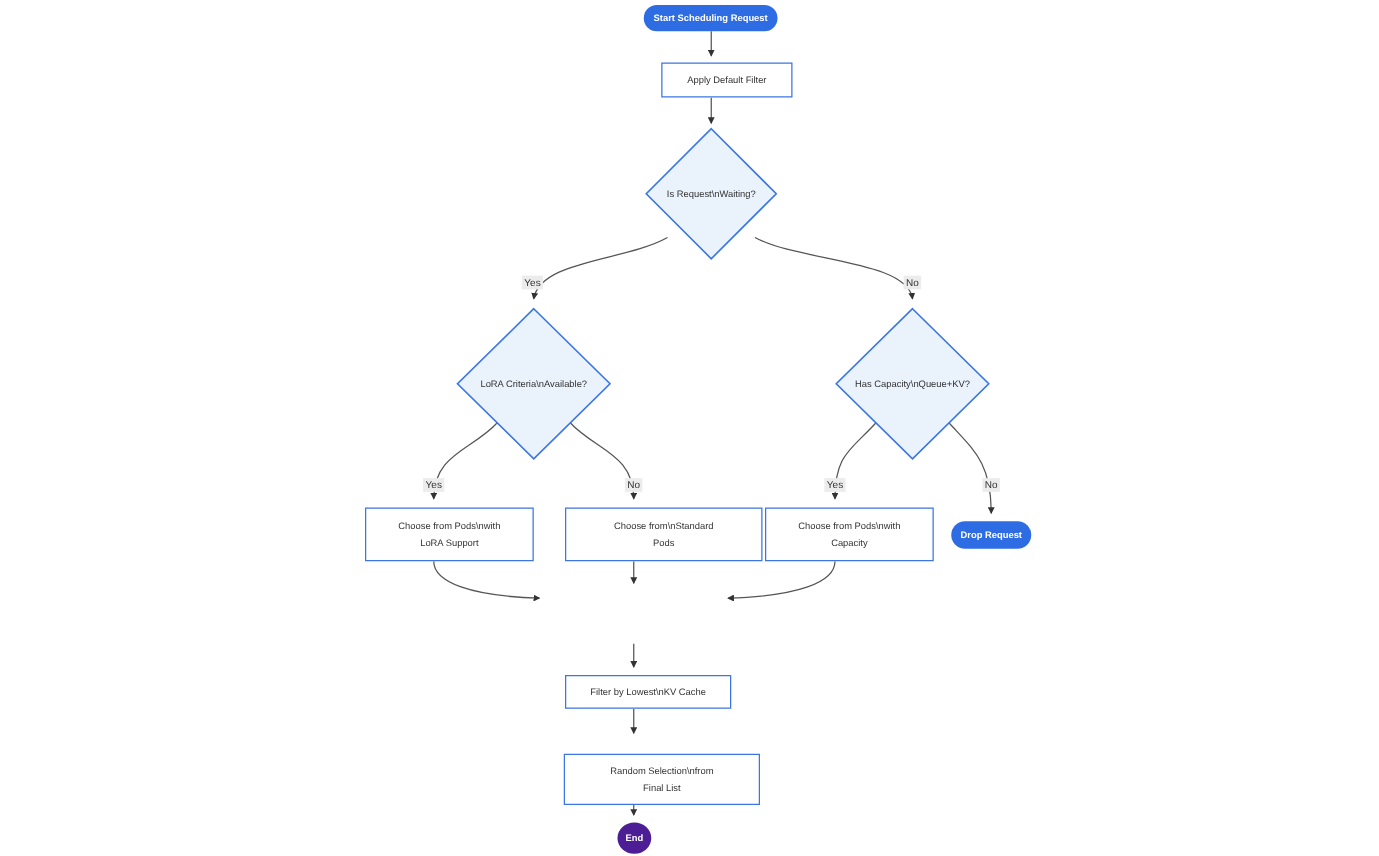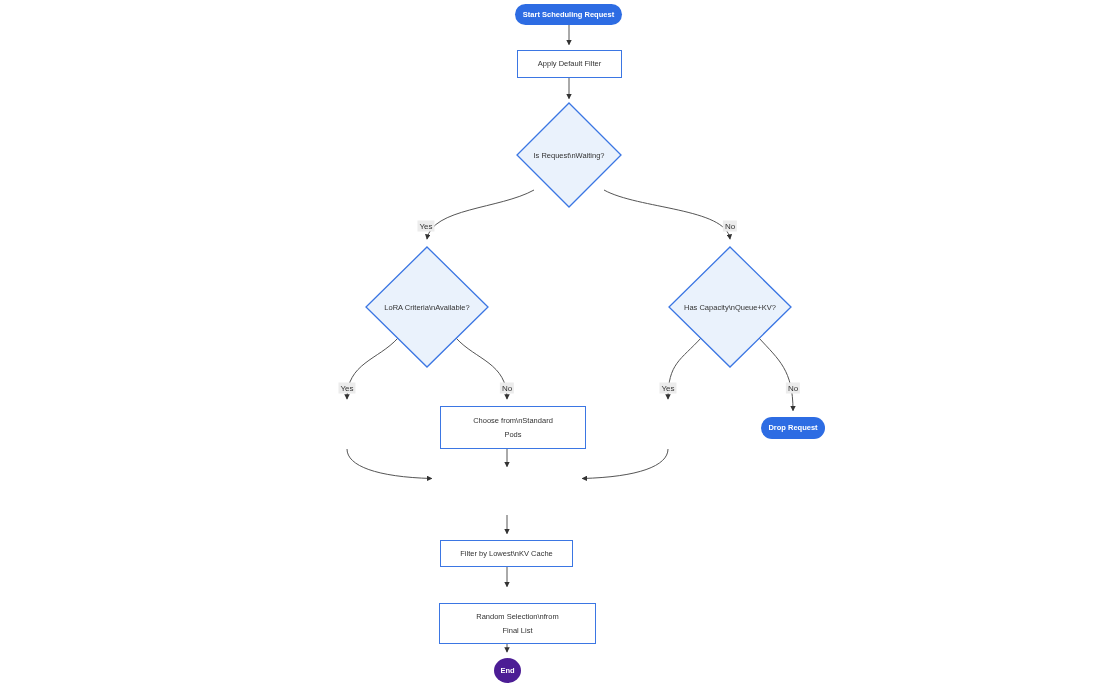--- a/index.html
+++ b/index.html
@@ -18,20 +18,21 @@
     display:flex;align-items:center;justify-content:center;
     text-align:center;
     box-sizing:border-box;
     font-size:7.5px;
     line-height:14px;
     color:#333333;
   }
   .process{
     background:#ffffff;
     border:1.3px solid #3B76E3;
+    margin-left:12px;
   }
   .process .lbl{display:inline-block;width:96px;}
   .process .lbl.oneline{width:auto;white-space:nowrap;}
   .pill{
     background:#2D6CE3;
     color:#ffffff;
     font-weight:bold;
     border-radius:11px;
   }
   .pill .lbl{white-space:nowrap;}
@@ -106,22 +107,28 @@
   <div class="diamond-label" style="left:427px;top:307px;">LoRA Criteria\nAvailable?</div>
   <div class="diamond-label" style="left:730px;top:307px;">Has Capacity\nQueue+KV?</div>
 
   <div class="edge-label" style="left:426px;top:226px;">Yes</div>
   <div class="edge-label" style="left:730px;top:226px;">No</div>
   <div class="edge-label" style="left:347px;top:388px;">Yes</div>
   <div class="edge-label" style="left:507px;top:388px;">No</div>
   <div class="edge-label" style="left:668px;top:388px;">Yes</div>
   <div class="edge-label" style="left:793px;top:388px;">No</div>
 
-  <div class="node process" style="left:440px;top:406px;width:146px;height:43px;">
+  <div class="node process" style="left:280px;top:406px;width:135px;height:43px;">
+    <span class="lbl">Choose from Pods\nwith LoRA Support</span>
+  </div>
+  <div class="node process" style="left:440px;top:406px;width:158px;height:43px;">
     <span class="lbl">Choose from\nStandard Pods</span>
+  </div>
+  <div class="node process" style="left:600px;top:406px;width:135px;height:43px;">
+    <span class="lbl">Choose from Pods\nwith Capacity</span>
   </div>
   <div class="node pill" style="left:761px;top:417px;width:64px;height:22px;">
     <span class="lbl">Drop Request</span>
   </div>
 
   <div class="node process" style="left:440px;top:540px;width:133px;height:27px;">
     <span class="lbl oneline">Filter by Lowest\nKV Cache</span>
   </div>
   <div class="node process" style="left:439px;top:603px;width:157px;height:41px;justify-content:center;">
     <span class="lbl">Random Selection\nfrom Final List</span>

